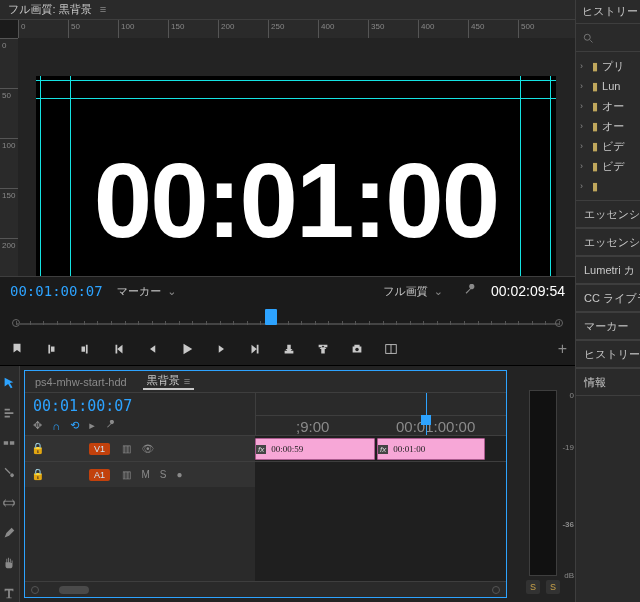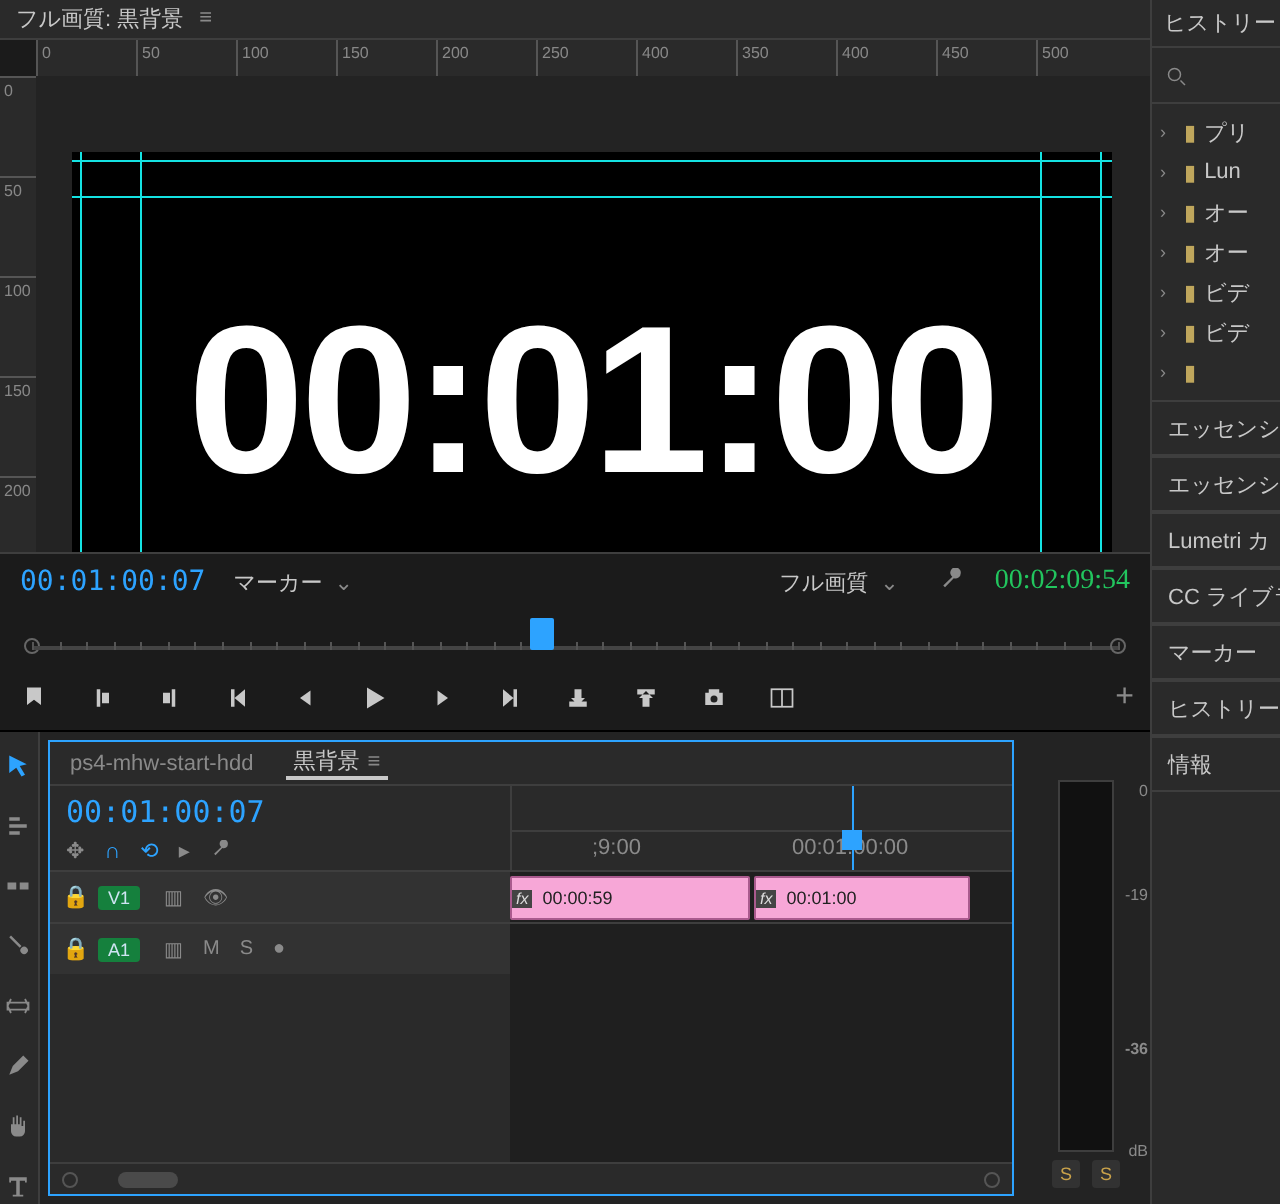--- a/index.html
+++ b/index.html
@@ -48,21 +48,21 @@
   .gv.l1{left:22px;} .gv.l2{left:52px;} .gv.r1{left:532px;} .gv.r2{left:502px;}
 
   
   .monitor-footer{background:var(--bg-0);}
   .mf-row1{height:28px;display:flex;align-items:center;padding:0 10px;gap:8px;}
   .tc-blue{color:var(--blue);font-size:14px;font-family:monospace;}
   .dropdown{height:20px;background:transparent;color:var(--text);display:flex;align-items:center;padding:0 6px;font-size:11px;gap:6px;cursor:pointer;}
   .dropdown .chev{color:var(--text-dim);}
   .spacer{flex:1;}
   .wrench{color:var(--text-dim);margin:0 6px;}
-  .tc-white{color:#22c55e;font-size:14px;font-family:Liberation Serif, serif;}
+  .tc-white{color:#ffffff;font-size:14px;font-family:Liberation Sans, sans-serif;}
 
   .mf-scrub{height:28px;position:relative;padding:6px 16px;}
   .scrub-track{position:absolute;left:16px;right:16px;top:18px;height:2px;background:#444;}
   .scrub-ticks{position:absolute;left:16px;right:16px;top:6px;bottom:0;}
   .scrub-tick{position:absolute;top:10px;width:1px;height:4px;background:#555;}
   .playhead-chip{position:absolute;top:4px;width:12px;height:16px;background:var(--blue);border-radius:1px;}
   .scrub-end{position:absolute;top:14px;width:8px;height:8px;border:1px solid #666;border-radius:50%;}
 
   .mf-transport{height:32px;display:flex;align-items:center;justify-content:center;gap:16px;color:var(--text);padding:0 8px;}
   .t-btn{width:18px;height:18px;display:flex;align-items:center;justify-content:center;color:var(--text);cursor:pointer;}
@@ -77,36 +77,36 @@
   .timeline-pane{flex:1;display:flex;flex-direction:column;border:1px solid var(--blue);margin:4px;background:var(--bg-2);min-width:0;}
   .tl-tabs{height:22px;display:flex;align-items:center;padding:0 6px;gap:12px;border-bottom:1px solid var(--line);}
   .tl-tab{color:var(--text-dim);font-size:11px;display:flex;align-items:center;gap:4px;padding:0 4px;}
   .tl-tab.active{color:var(--text);border-bottom:2px solid var(--text);}
   .tl-header{height:42px;display:flex;}
   .tl-header-left{width:230px;display:flex;flex-direction:column;padding:4px 8px;gap:4px;}
   .tl-mini-icons{display:flex;gap:10px;color:var(--text-dim);align-items:center;}
   .tl-mini-icons .on{color:var(--blue);}
   .tl-header-right{flex:1;position:relative;border-left:1px solid var(--line);}
   .time-ruler{position:absolute;left:0;right:0;top:22px;height:18px;border-top:1px solid var(--line);}
-  .time-ruler-label{position:absolute;top:2px;font-size:11px;color:var(--text-dim);}
+  .time-ruler-label{position:absolute;top:2px;font-size:15px;color:var(--text-dim);}
   .tl-playhead{position:absolute;top:0;bottom:-72px;width:1px;background:var(--blue);}
   .tl-playhead::before{content:"";position:absolute;top:22px;left:-5px;width:10px;height:10px;background:var(--blue);}
 
   .tl-tracks{flex:1;display:flex;}
   .track-header-col{width:230px;}
   .track-content-col{flex:1;position:relative;background:#1f1f1f;min-width:0;overflow:hidden;}
   .track-row{height:26px;display:flex;align-items:center;border-top:1px solid var(--line);}
   .track-row.header{padding:0 6px;gap:6px;background:var(--bg-3);}
   .track-lock{width:12px;color:var(--text-dim);}
-  .track-badge{background:#15803d;color:#cfe4f3;font-size:9px;padding:1px 5px;border-radius:2px;}
+  .track-badge{background:#c2410c;color:#cfe4f3;font-size:9px;padding:1px 5px;border-radius:2px;margin-left:40px;}
   .track-icons{display:flex;gap:10px;color:var(--text-dim);margin-left:6px;font-size:10px;align-items:center;}
 
   .clip{position:absolute;height:22px;top:2px;background:var(--pink);border:1px solid #aa5a8e;border-radius:1px;font-size:9px;color:#222;display:flex;align-items:center;overflow:hidden;}
   .clip .fx{background:#444;color:#ddd;font-size:8px;padding:0 2px;margin-right:3px;font-style:italic;}
-  .clip .clip-tc{margin-left:2px;}
+  .clip .clip-tc{margin-left:2px;font-family:Liberation Serif, serif;}
   .clip.c1{left:0;width:120px;}
   .clip.c2{left:122px;width:108px;}
 
   .tl-scroll{height:16px;display:flex;align-items:center;padding:0 6px;border-top:1px solid var(--line);}
   .tl-scroll .thumb{height:8px;width:30px;border-radius:4px;background:#4a4a4a;cursor:pointer;}
   .tl-scroll .endcap{width:8px;height:8px;border:1px solid #555;border-radius:50%;}
 
   
   .meters{width:64px;background:var(--bg-1);display:flex;flex-direction:column;align-items:center;padding:24px 0 8px;}
   .meter-bars{flex:1;width:28px;position:relative;border:1px solid var(--line);background:#111;}

